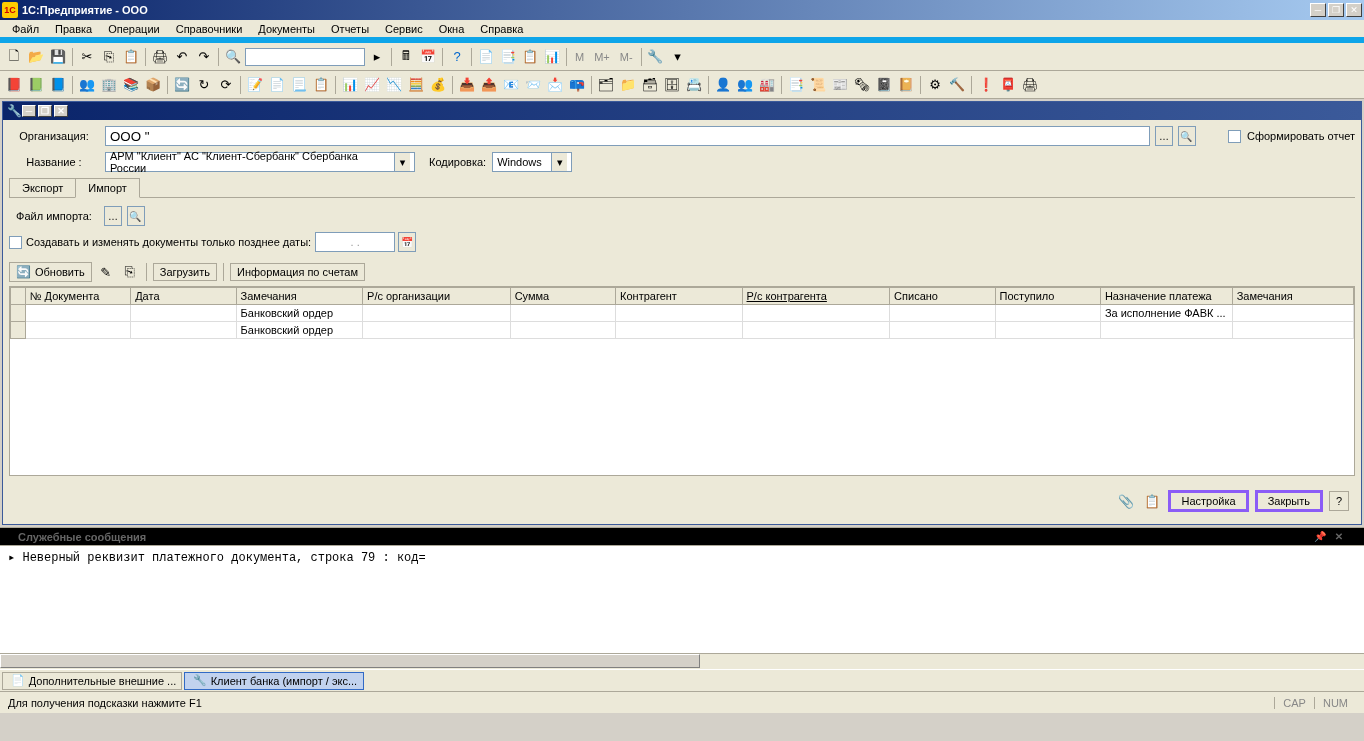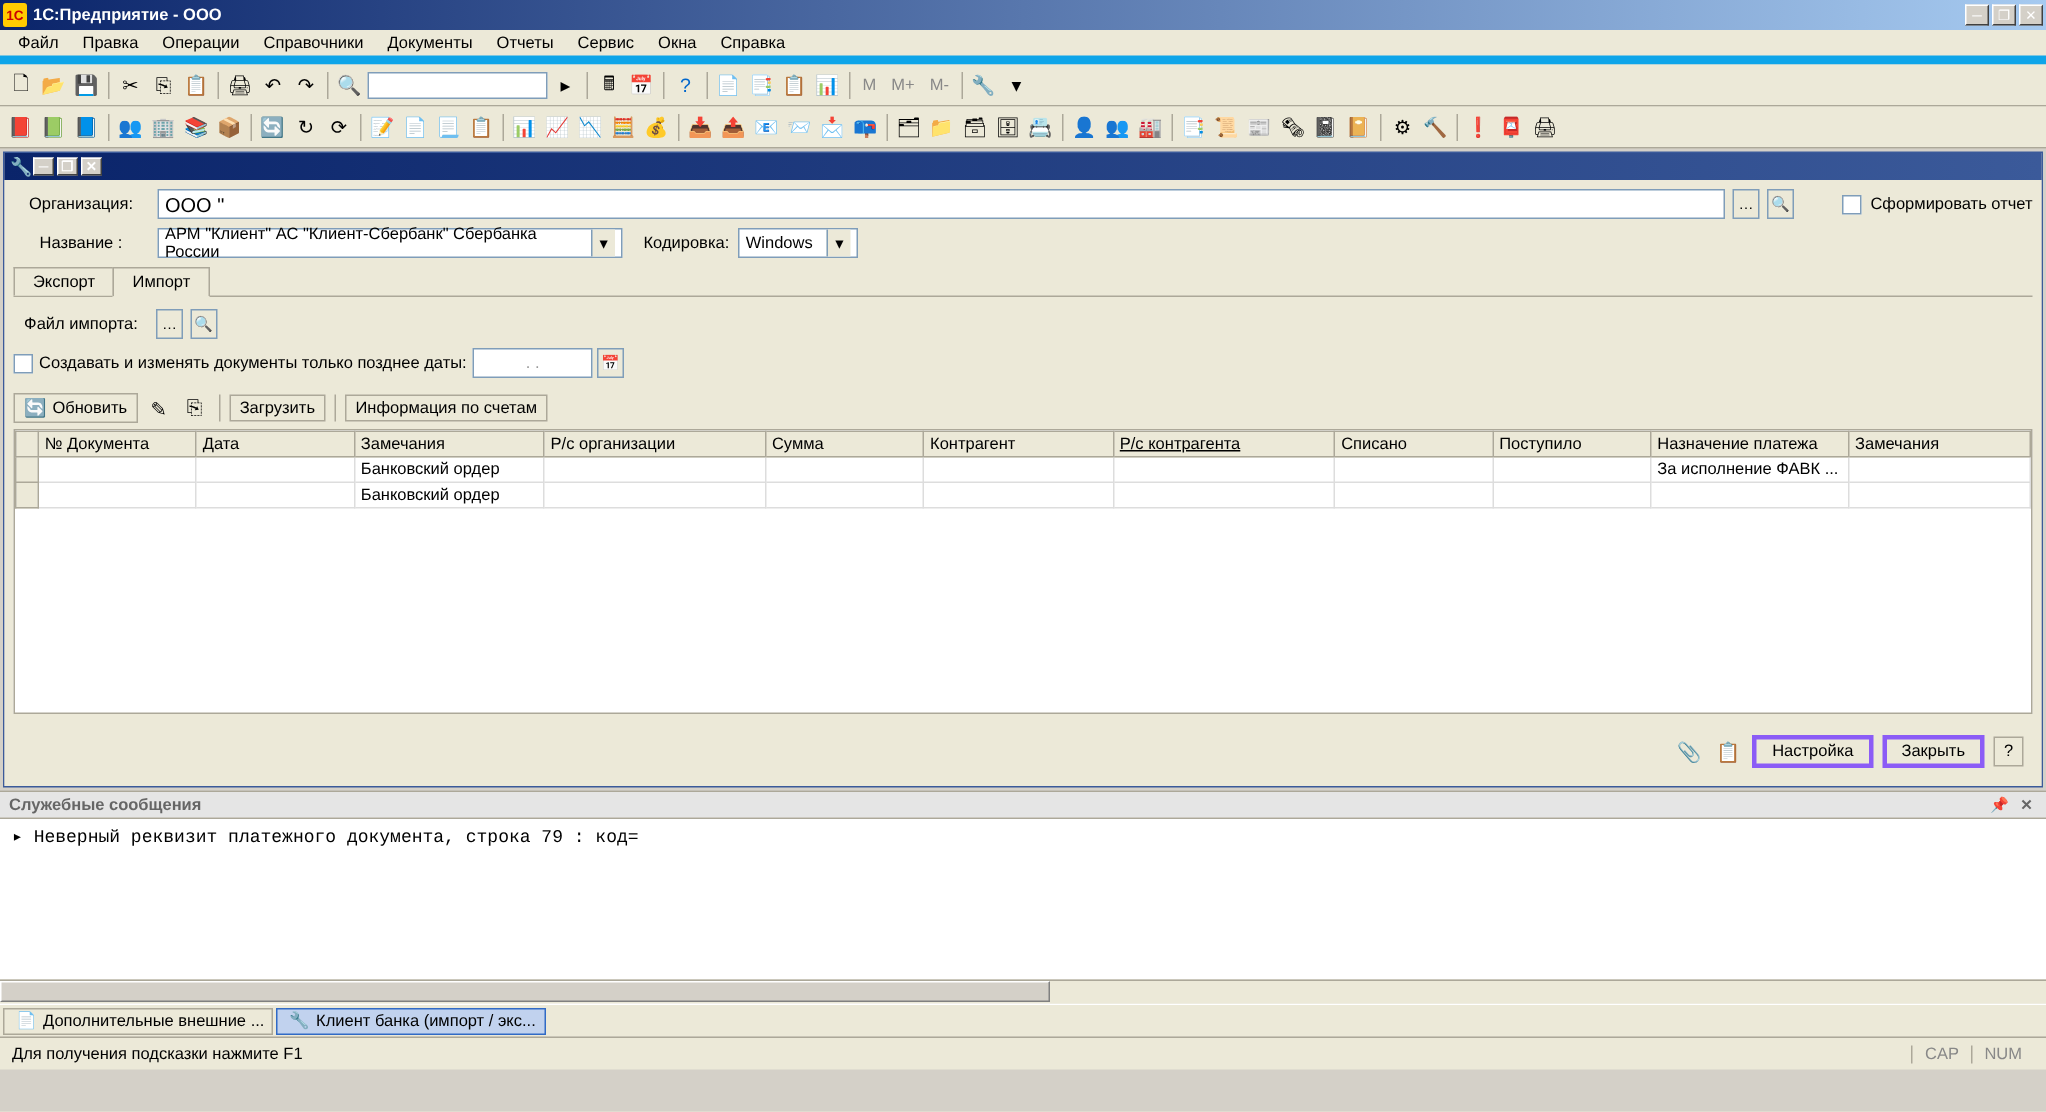--- a/index.html
+++ b/index.html
@@ -51,21 +51,21 @@
 .data-table { width: 100%; border-collapse: collapse; background: white; border: 1px solid #aca899; }
 .data-table th { background: #ece9d8; border: 1px solid #aca899; padding: 2px 4px; text-align: left; font-weight: normal; font-size: 11px; }
 .data-table td { border: 1px solid #ddd; padding: 2px 4px; height: 16px; }
 .data-table .row-num { width: 14px; background: #ece9d8; border: 1px solid #aca899; }
 .table-container { background: white; border: 1px solid #aca899; height: 190px; overflow: auto; }
 
 .bottom-buttons { display: flex; justify-content: flex-end; gap: 6px; padding: 6px; align-items: center; }
 .btn { padding: 2px 10px; border: 3px solid #8b5cf6; background: #ece9d8; cursor: pointer; }
 .help-btn { width: 20px; height: 20px; border: 1px solid #aca899; background: #ece9d8; display: flex; align-items: center; justify-content: center; cursor: pointer; }
 
-.messages-bar { background: #e5e5e5; border-top: 1px solid #aca899; height: 18px; display: flex; align-items: center; padding: 0 6px; font-weight: bold; color: #666; }
+.messages-bar { background: #000000; border-top: 1px solid #aca899; height: 18px; display: flex; align-items: center; padding: 0 18px; font-weight: bold; color: #666; }
 .messages-bar .spacer { flex: 1; }
 .pin-btn, .close-btn2 { width: 14px; height: 14px; display: flex; align-items: center; justify-content: center; cursor: pointer; margin-left: 4px; font-size: 10px; color: #666; }
 .messages-content { background: white; height: 108px; padding: 4px 8px; font-family: 'Courier New', monospace; font-size: 12px; overflow: auto; border-top: 1px solid #aca899; }
 
 .hscroll { height: 16px; background: #ece9d8; border-top: 1px solid #aca899; display: flex; }
 .scroll-track { flex: 1; background: #ece9d8; }
 .scroll-thumb { width: 700px; height: 14px; background: #d4d0c8; border: 1px solid #fff; border-right-color: #808080; border-bottom-color: #808080; }
 
 .taskbar { background: #ece9d8; height: 22px; display: flex; align-items: center; border-top: 1px solid #fff; padding: 0 2px; gap: 2px; }
 .task-btn { padding: 2px 8px; border: 1px solid #aca899; background: #ece9d8; cursor: pointer; font-size: 11px; height: 18px; display: flex; align-items: center; gap: 4px; max-width: 180px; overflow: hidden; white-space: nowrap; }

